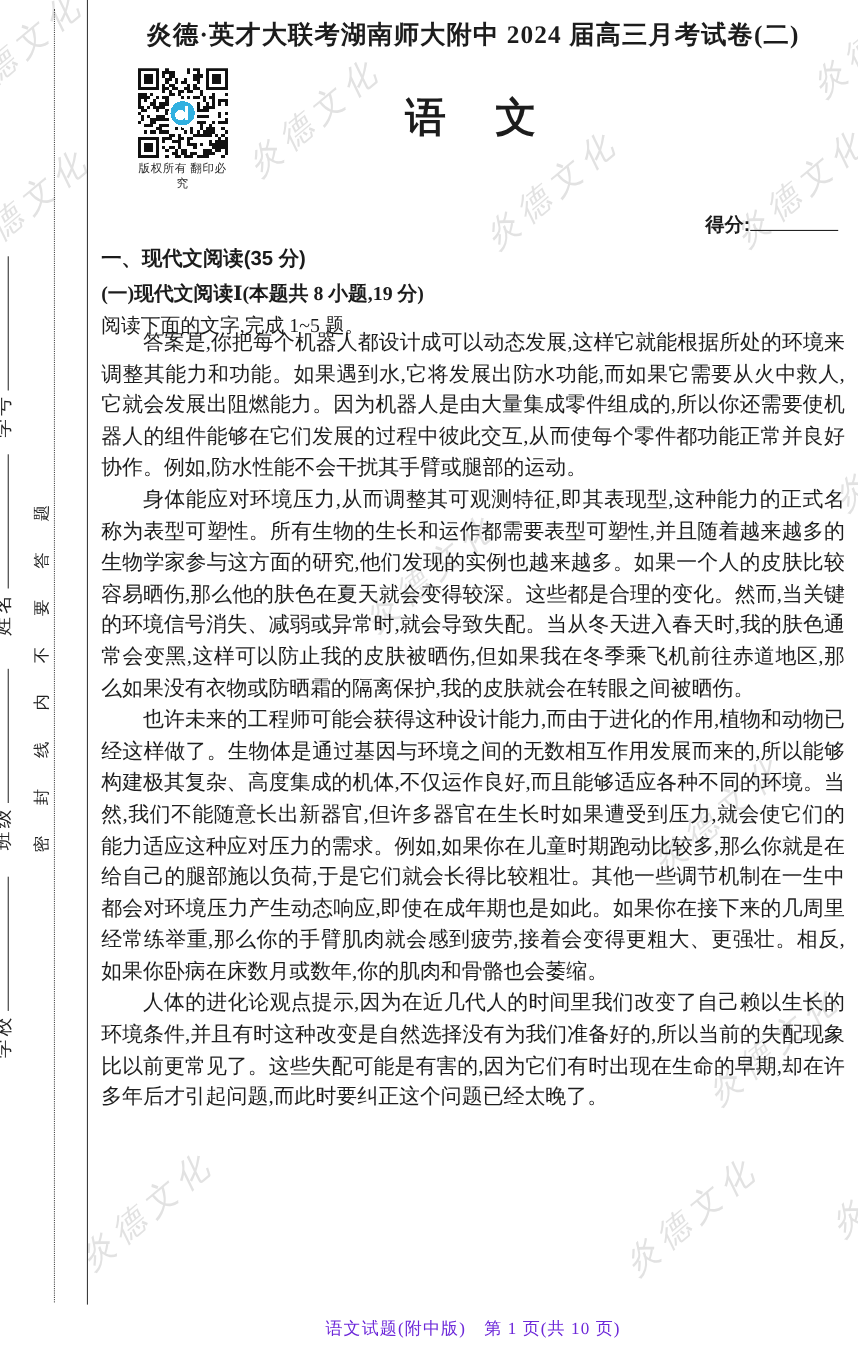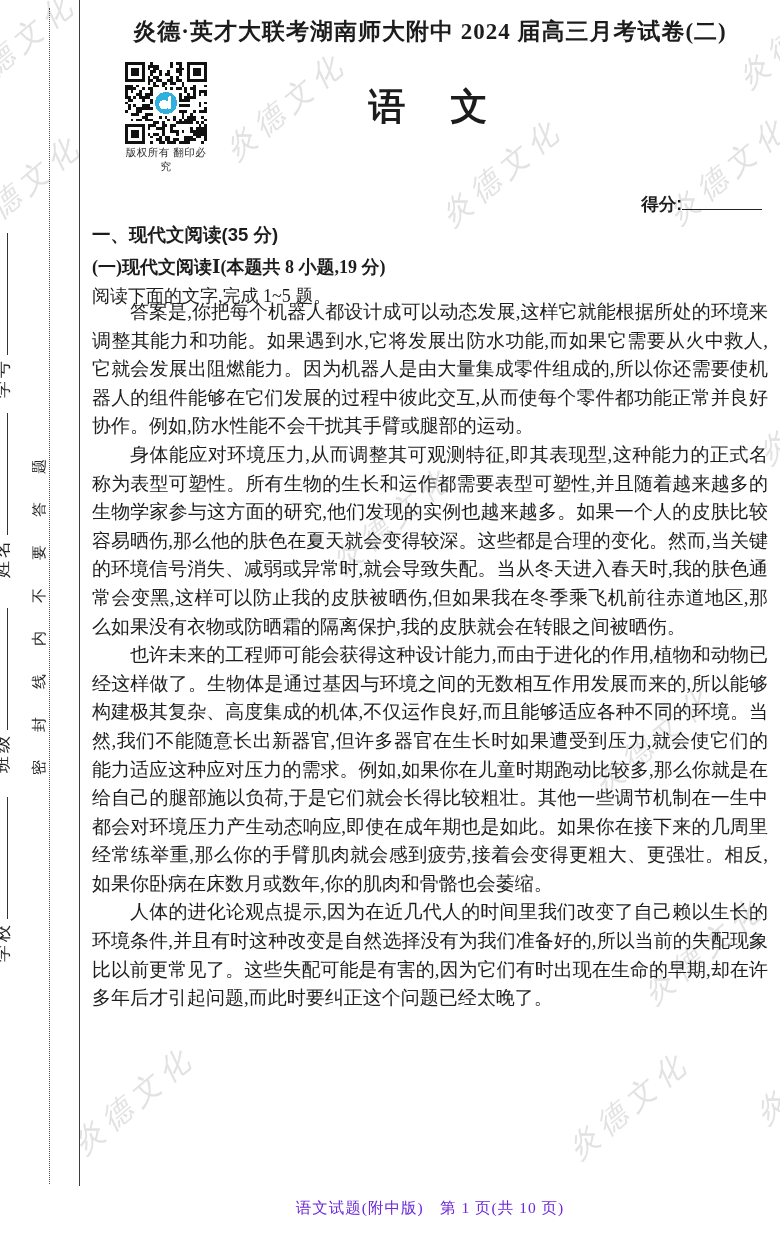--- a/index.html
+++ b/index.html
@@ -26,21 +26,21 @@
   .side-field{left:14px;font-size:17px;letter-spacing:3px;color:#222;}
   .fld-line{display:inline-block;width:122px;height:14px;border-bottom:1.2px solid #333;margin-left:3px;}
   .seal-text{left:50px;top:753px;font-size:15px;letter-spacing:28px;color:#222;}
   
   .content{position:absolute;left:92px;top:0;width:676px;height:1170px;}
   .exam-title{position:absolute;top:16px;left:0;width:100%;text-align:center;
     font-size:23px;font-weight:bold;letter-spacing:1px;margin:0;}
   .qr-wrap{position:absolute;left:30px;top:62px;width:88px;text-align:center;}
   .qr-wrap svg{width:84px;height:82px;display:block;margin:0 auto;}
   .qr-caption{font-size:10.5px;letter-spacing:.5px;margin-top:2px;color:#2a2a2a;
-    font-family:Liberation Sans, sans-serif;}
+    font-family:Liberation Serif, serif;}
   .subject-title{position:absolute;top:82px;left:0;width:100%;text-align:center;
     font-size:37px;font-weight:bold;letter-spacing:4px;margin:0;}
   .exam-info{position:absolute;top:160px;left:0;width:100%;text-align:center;font-size:17px;}
   .score-line{position:absolute;top:192px;right:6px;font-size:17.5px;font-weight:bold;
     font-family:"Liberation Sans","DejaVu Sans",sans-serif;}
   .score-blank{display:inline-block;width:80px;height:15px;border-bottom:1.6px solid #222;}
   .part-heading{position:absolute;top:222px;left:0;font-size:18.5px;font-weight:bold;margin:0;
     font-family:"Liberation Sans","DejaVu Sans",sans-serif;}
   .sub-heading{position:absolute;top:255px;left:0;font-size:18px;margin:0;}
   .instruction{position:absolute;top:284px;left:0;font-size:18px;}

